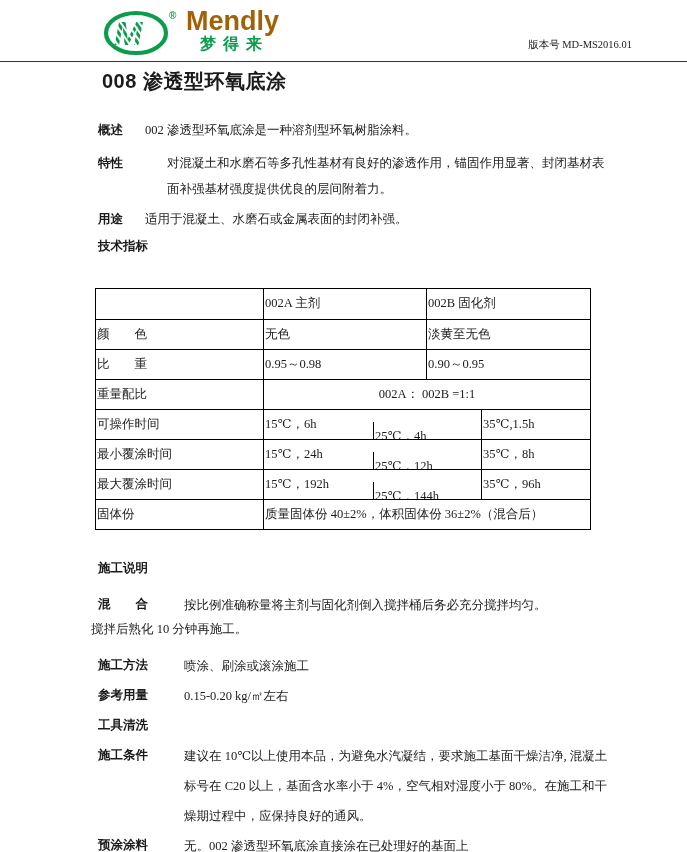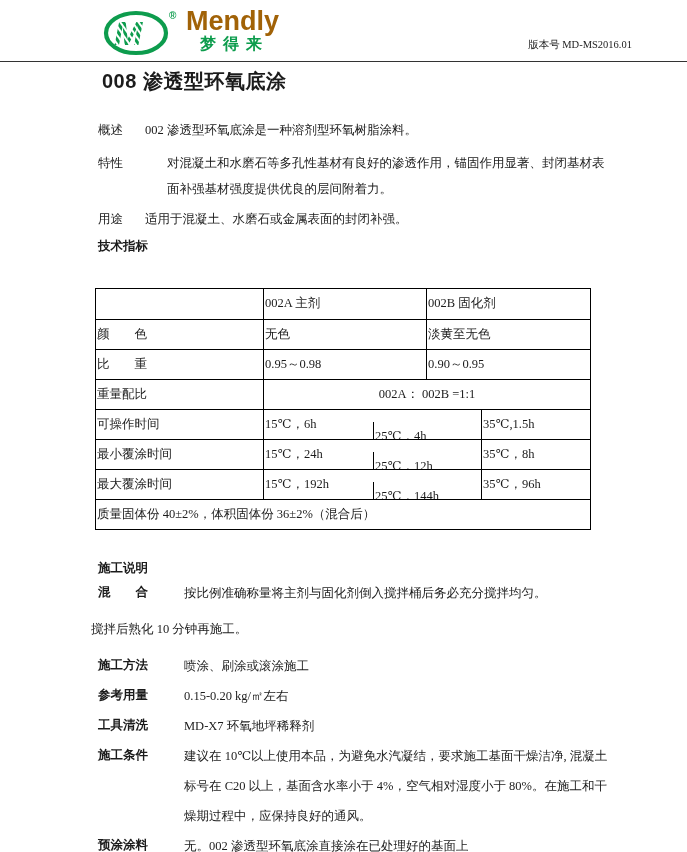--- a/index.html
+++ b/index.html
@@ -16,21 +16,21 @@
   .logo-mark { position:relative; width:74px; height:48px; }
   .reg-mark { position:absolute; left:66px; top:2px; font-size:10px; font-weight:bold; color:#0d9c4d; font-family:"Liberation Sans",sans-serif; }
   .wordmark { margin-left:9px; display:flex; flex-direction:column; }
   .brand-en { font-family:"Liberation Sans","DejaVu Sans",sans-serif; font-weight:bold; font-size:27px; line-height:27px; color:#a16207; letter-spacing:0px; }
   .brand-cn { font-family:"Liberation Sans","DejaVu Sans",sans-serif; font-weight:bold; font-size:16px; line-height:18px; color:#0d9c4d; letter-spacing:7px; margin-left:14px; }
   .version { position:absolute; top:38px; right:55px; font-size:10.5px; color:#222; }
   .top-rule { position:absolute; left:0; top:61px; width:687px; height:0; border-top:1.6px solid #333; }
   
   .doc-title { position:absolute; left:102px; top:68px; font-size:20px; font-weight:bold; letter-spacing:0.5px; font-family:"Liberation Sans","DejaVu Sans",sans-serif; }
   .para { position:absolute; left:98px; width:510px; display:flex; font-size:12.5px; line-height:26px; }
-  .para .lbl { font-weight:normal; width:47px; flex:none; }
+  .para .lbl { font-weight:bold; width:47px; flex:none; }
   .para .txt { flex:1; }
   .p-overview { top:117px; }
   .p-features { top:150px;gap:22px; }
   .p-usage   { top:206px; }
   .h-tech { position:absolute; left:98px; top:238px; font-size:12.5px; font-weight:bold; }
   
   .tbl { position:absolute; left:95px; top:288px; width:496px; border:1px solid #000; font-size:12.5px; }
   .tr { display:flex; border-top:1px solid #000; height:30px; }
   .tr:first-child { border-top:none; }
   .td { border-left:1px solid #000; padding-left:1px; line-height:29px; overflow:hidden; white-space:nowrap; }
@@ -41,21 +41,21 @@
   .t2 { width:110px; flex:none; }
   .t3 { width:108px; flex:none;margin-top:12px; }
   .t4 { flex:1; }
   .spanfull { flex:1; }
   .center { text-align:center; padding-left:0; }
   
   .crow { position:absolute; left:98px; width:512px; display:flex; font-size:12.5px; line-height:28px; }
   .crow .clbl { font-weight:bold; width:86px; flex:none; font-family:"Liberation Sans","DejaVu Sans",sans-serif; }
   .crow .ctxt { flex:1; line-height:30px; }
   .h-constr { position:absolute; left:98px; top:560px; font-size:12.5px; font-weight:bold; font-family:"Liberation Sans","DejaVu Sans",sans-serif; }
-  .r-mix   { top:578px; }
+  .r-mix   { top:590px; }
   .r-mix2  { position:absolute; left:91px; top:621px; font-size:12.5px; }
   .r-method { top:651px; }
   .r-dosage { top:681px; }
   .r-clean  { top:711px; }
   .r-cond   { top:741px; }
   .r-precoat{ top:831px; }
 </style>
 </head>
 <body>
 
@@ -129,20 +129,21 @@
     <div class="td t3">25℃，12h</div>
     <div class="td t4">35℃，8h</div>
   </div>
   <div class="tr">
     <div class="td c1">最大覆涂时间</div>
     <div class="td t2">15℃，192h</div>
     <div class="td t3">25℃，144h</div>
     <div class="td t4">35℃，96h</div>
   </div>
   <div class="tr">
+    <div class="td c1">固体份</div>
     <div class="td spanfull">质量固体份 40±2%，体积固体份 36±2%（混合后）</div>
   </div>
 </div>
 
 <div class="h-constr">施工说明</div>
 
 <div class="crow r-mix">
   <span class="clbl">混　　合</span>
   <span class="ctxt">按比例准确称量将主剂与固化剂倒入搅拌桶后务必充分搅拌均匀。</span>
 </div>
@@ -151,21 +152,20 @@
 <div class="crow r-method">
   <span class="clbl">施工方法</span>
   <span class="ctxt">喷涂、刷涂或滚涂施工</span>
 </div>
 <div class="crow r-dosage">
   <span class="clbl">参考用量</span>
   <span class="ctxt">0.15-0.20 kg/㎡左右</span>
 </div>
 <div class="crow r-clean">
   <span class="clbl">工具清洗</span>
-  <span class="ctxt">MD-X7 环氧地坪稀释剂</span>
 </div>
 <div class="crow r-cond">
   <span class="clbl">施工条件</span>
   <span class="ctxt">建议在 10℃以上使用本品，为避免水汽凝结，要求施工基面干燥洁净, 混凝土标号在 C20 以上，基面含水率小于 4%，空气相对湿度小于 80%。在施工和干燥期过程中，应保持良好的通风。</span>
 </div>
 <div class="crow r-precoat">
   <span class="clbl">预涂涂料</span>
   <span class="ctxt">无。002 渗透型环氧底涂直接涂在已处理好的基面上</span>
 </div>
 

